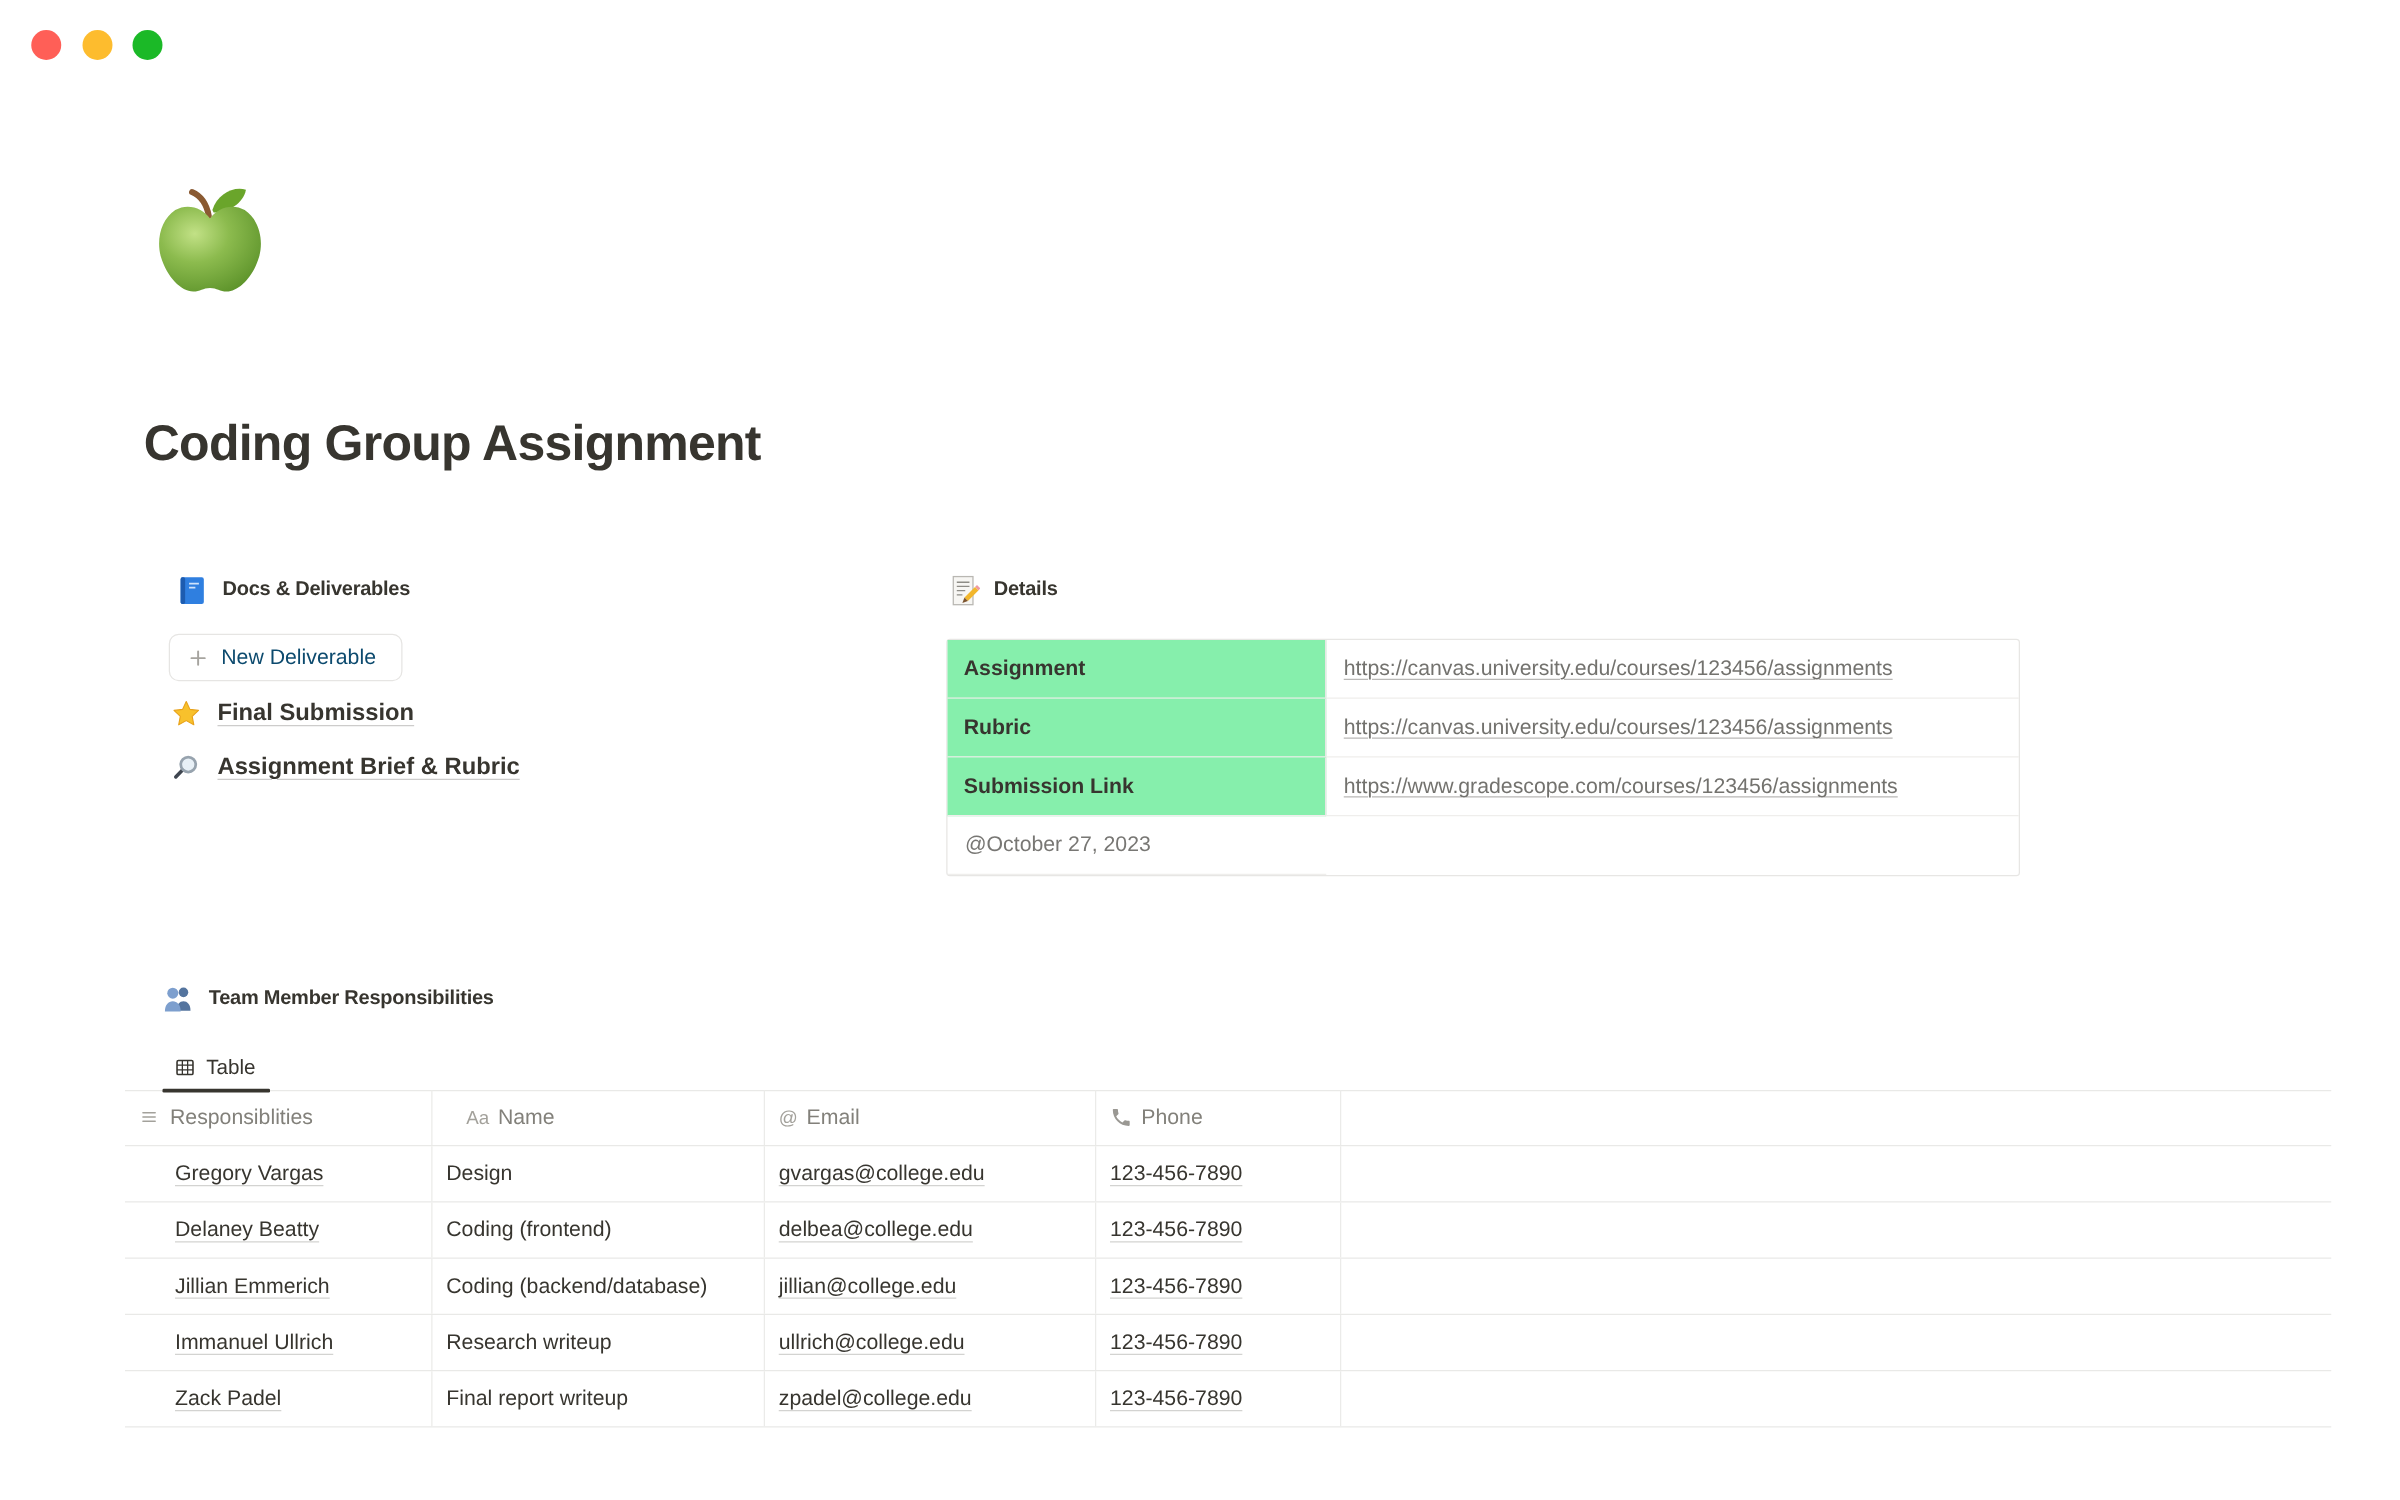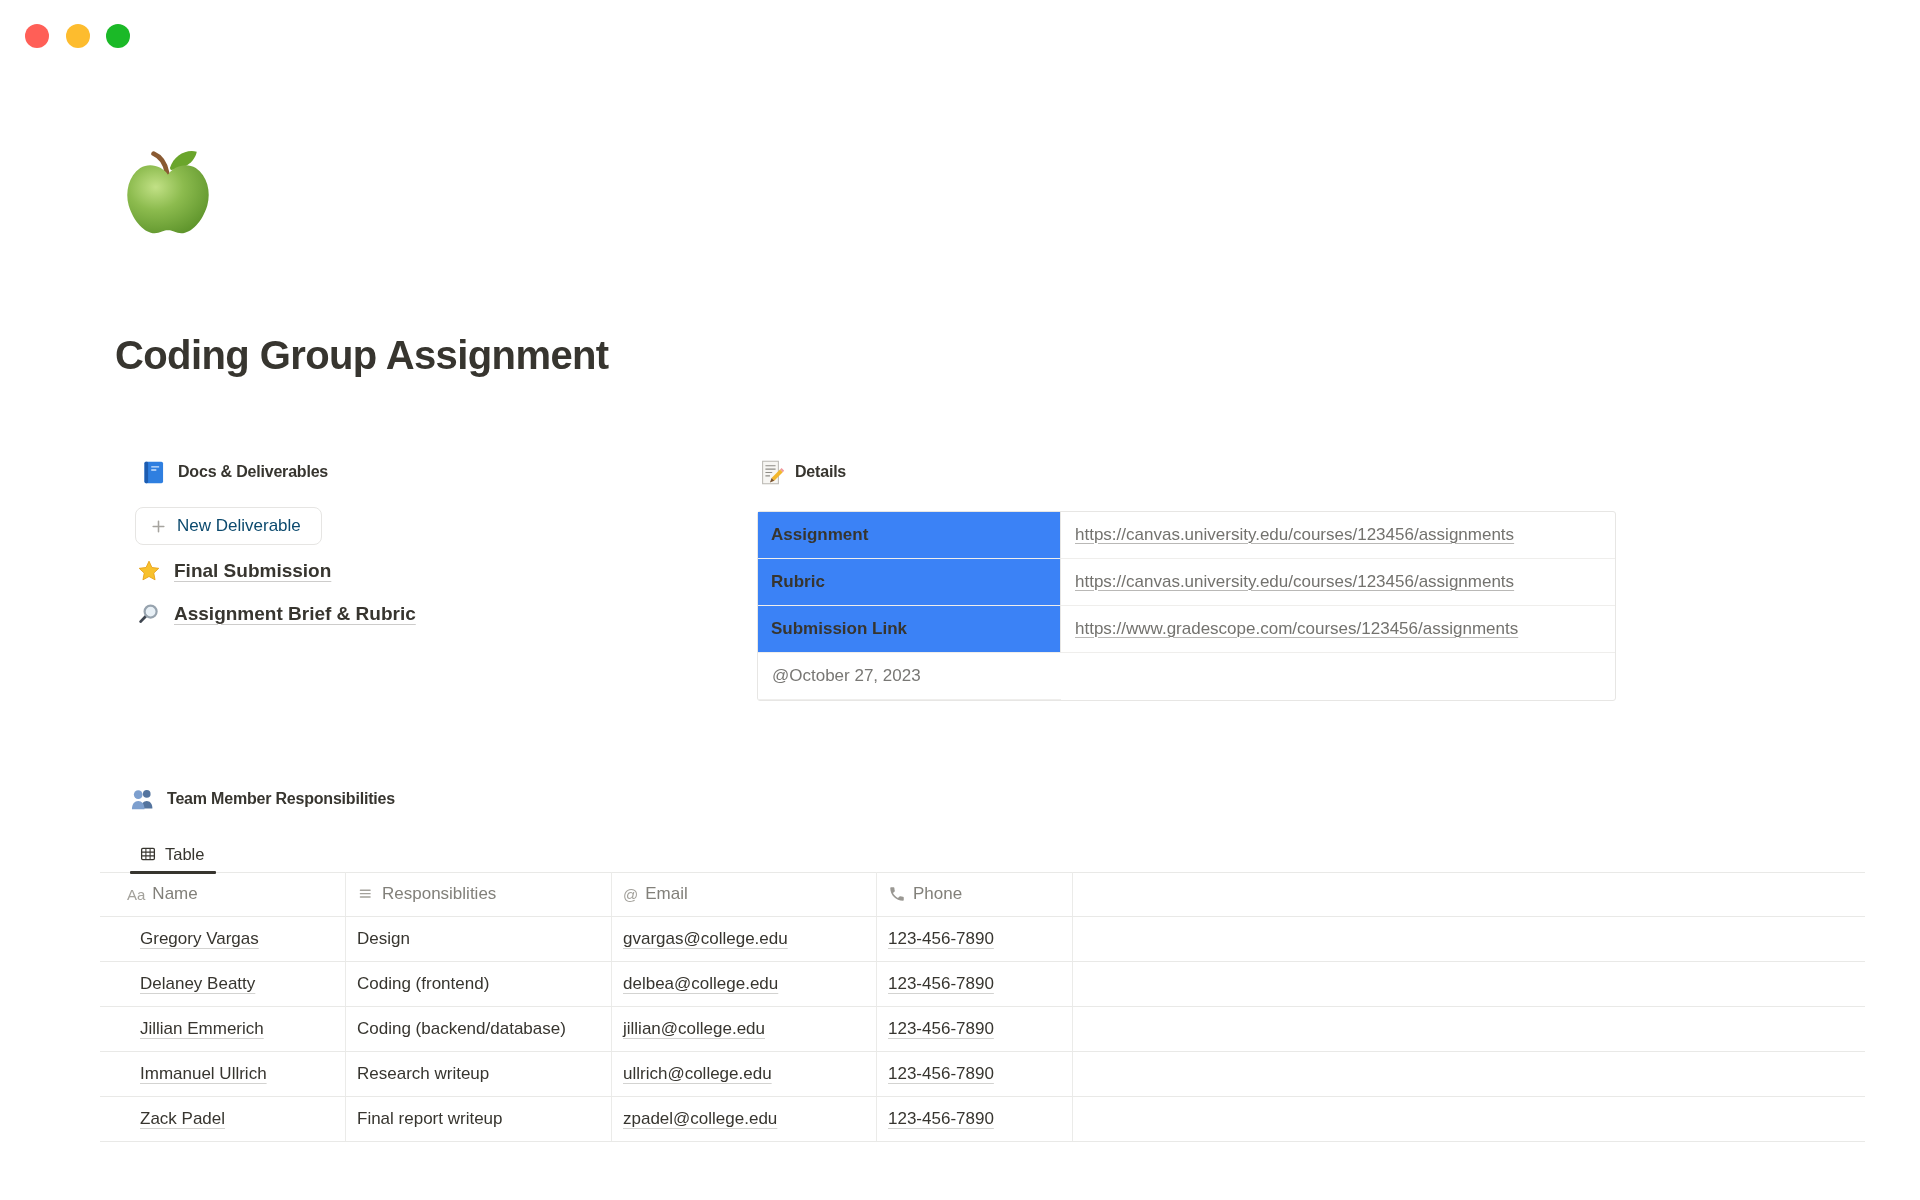--- a/index.html
+++ b/index.html
@@ -30,21 +30,21 @@
   .doc-link .l-ic{width:24px;height:24px;flex:0 0 auto;}
   .doc-link .l-txt{font-size:19px;font-weight:600;color:#37352f;text-decoration:underline;
     text-decoration-color:rgba(55,53,47,0.25);text-decoration-thickness:1px;text-underline-offset:4px;}
   .doc-link.one{left:137px;top:552px;}
   .doc-link.two{left:137px;top:595px;}
 
   
   .details-heading{left:757px;top:455px;}
   .details-table{position:absolute;left:757px;top:511px;width:857px;border:1px solid #e7e6e4;border-radius:3px;
     display:grid;grid-template-columns:303px 1fr;}
-  .dt-label{background:#3b82f6;border-right:1px solid #e7e6e4;border-bottom:1px solid #efeeec;
+  .dt-label{background:#86efac;border-right:1px solid #e7e6e4;border-bottom:1px solid #efeeec;
     height:46px;display:flex;align-items:center;padding-left:13px;font-size:17px;font-weight:700;color:#37352f;}
   .dt-value{border-bottom:1px solid #efeeec;height:46px;display:flex;align-items:center;padding-left:14px;font-size:17px;}
   .dt-link{color:#73726e;text-decoration:underline;text-decoration-color:rgba(115,114,110,0.5);
     text-decoration-thickness:1px;text-underline-offset:3px;cursor:pointer;}
   .dt-date{color:#787774;cursor:pointer;}
 
   
   .team-heading{left:129px;top:782px;}
   .tab-bar{position:absolute;left:100px;top:836px;width:1765px;height:36px;border-bottom:1px solid #e9e9e7;}
   .tab{position:absolute;left:39px;top:0;height:36px;display:inline-flex;align-items:center;gap:8px;cursor:pointer;}
@@ -185,30 +185,30 @@
         <rect x="3.5" y="4.5" width="17" height="15" rx="1.5" fill="none" stroke="#37352f" stroke-width="1.7"></rect>
         <path d="M3.5 9.5 h17 M3.5 14.5 h17 M9.2 4.5 v15 M14.8 4.5 v15" stroke="#37352f" stroke-width="1.4"></path>
       </svg>
       <span class="tab-txt">Table</span>
       <span class="tab-indicator"></span>
     </div>
   </div>
 
   <div class="team-table">
     <div class="t-row t-head">
-      <div class="t-cell c-name">
-        <span class="icon-text">Aa</span>
-        <span>Name</span>
-      </div>
       <div class="t-cell">
         <svg viewBox="0 0 24 24">
           <path d="M4.5 7 h13 M4.5 11.5 h13 M4.5 16 h13" stroke="#a3a19b" stroke-width="1.7" stroke-linecap="round"></path>
         </svg>
         <span>Responsiblities</span>
       </div>
+      <div class="t-cell c-name">
+        <span class="icon-text">Aa</span>
+        <span>Name</span>
+      </div>
       <div class="t-cell">
         <span class="icon-text">@</span>
         <span>Email</span>
       </div>
       <div class="t-cell">
         <svg viewBox="0 0 24 24">
           <path d="M6.62 10.79c1.44 2.83 3.76 5.14 6.59 6.59l2.2-2.2c.27-.27.67-.36 1.02-.24 1.12.37 2.33.57 3.57.57.55 0 1 .45 1 1V20c0 .55-.45 1-1 1-9.39 0-17-7.61-17-17 0-.55.45-1 1-1h3.5c.55 0 1 .45 1 1 0 1.25.2 2.45.57 3.57.11.35.03.74-.25 1.02l-2.2 2.2z" fill="#9a9893"></path>
         </svg>
         <span>Phone</span>
       </div>

